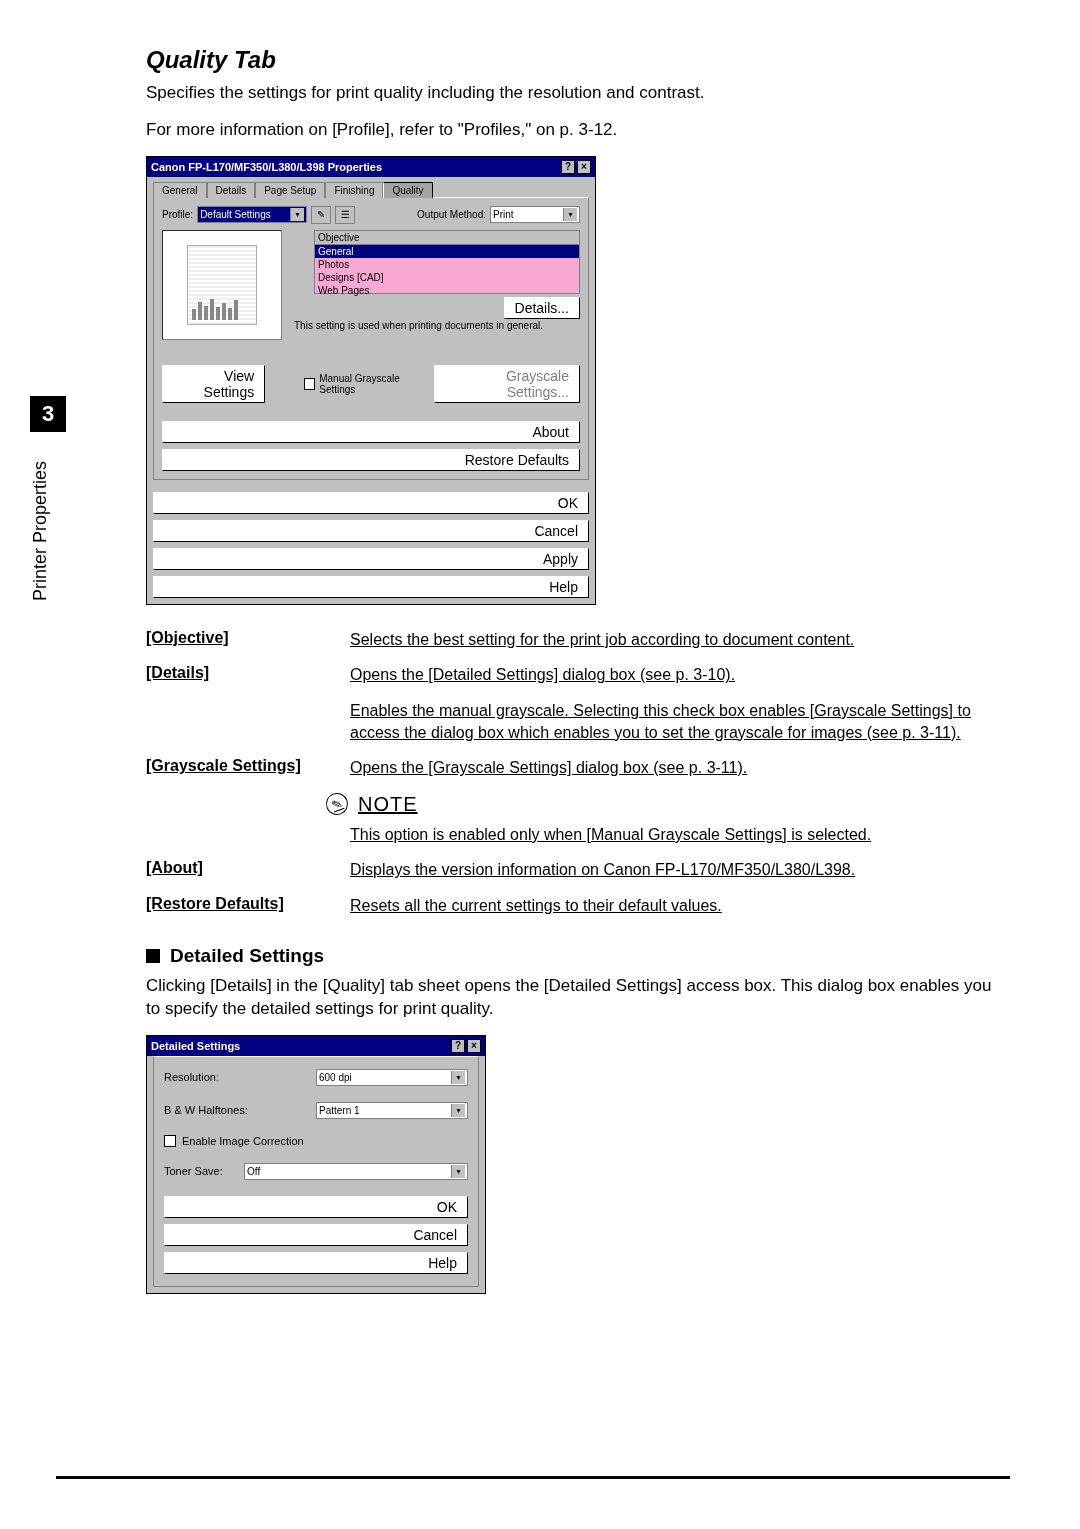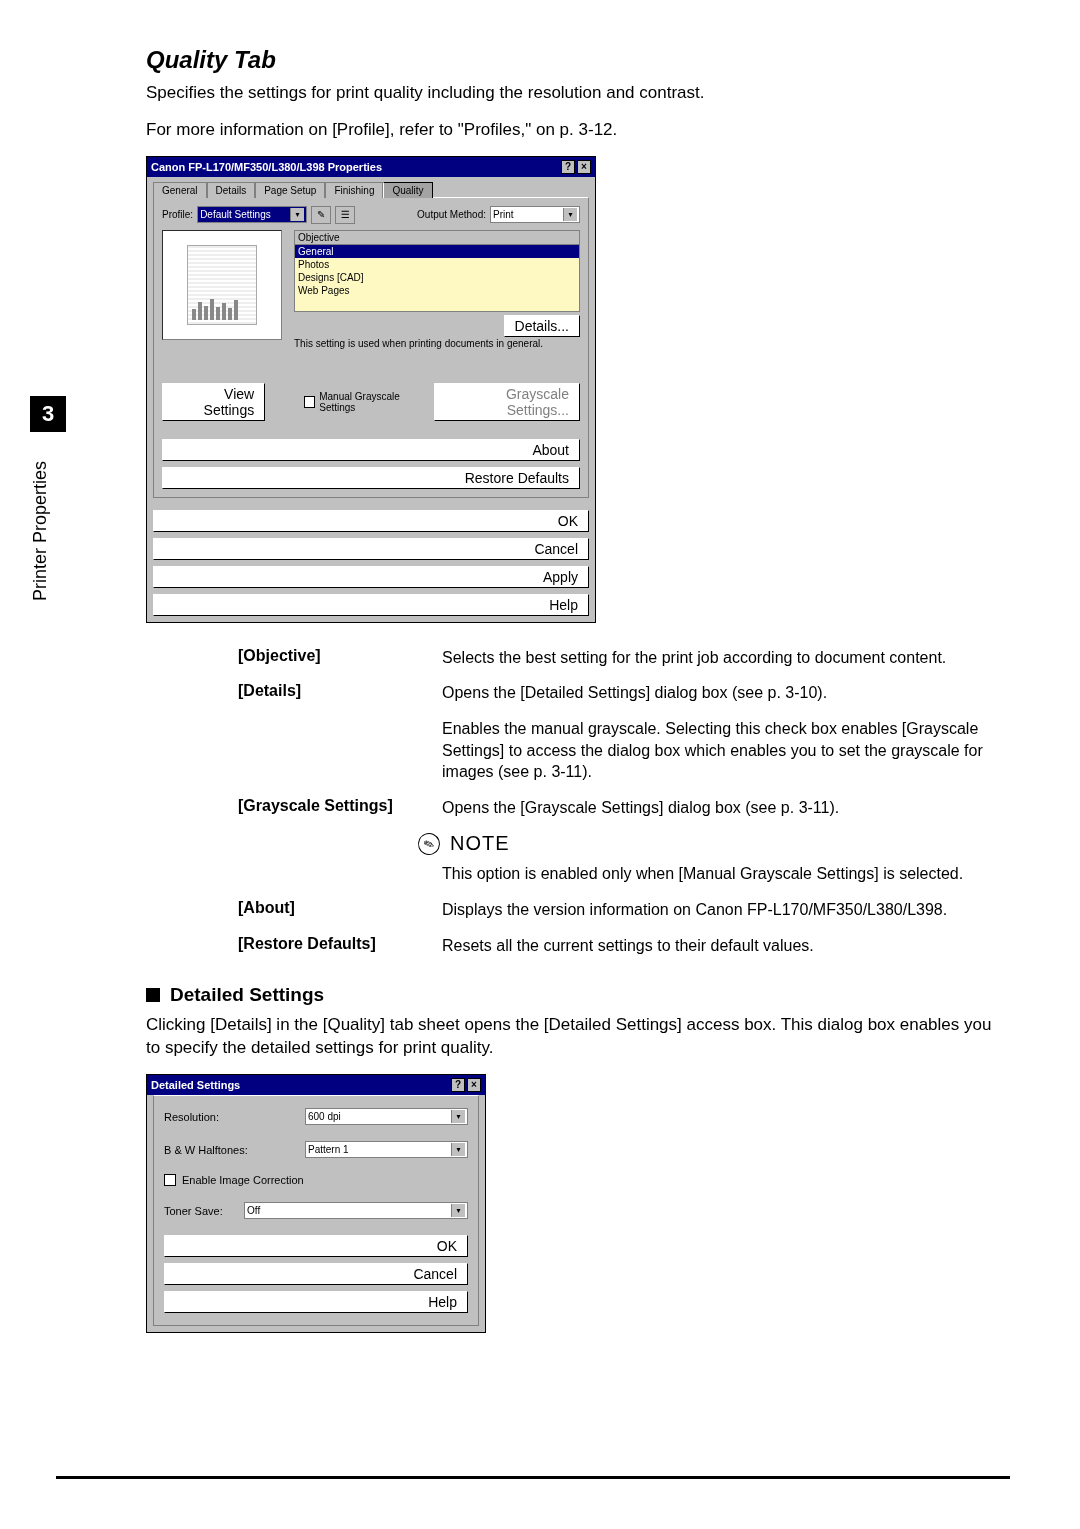--- a/index.html
+++ b/index.html
@@ -131,23 +131,24 @@
   .combo.sel .caret { color:#000; }
   .iconbtn {
     width: 20px; height: 18px;
     border: 1px solid #808080;
     background: #c0c0c0;
     display:flex;align-items:center;justify-content:center;
     font-size:10px;
   }
   .listbox {
     border: 1px solid #808080;
-    background: #fef9c3;
-    height: 82px;
+    background: #f9a8d4;
+    height: 64px;
     font-size: 10px;
+    margin-left: 20px;
   }
   .listbox .hdr { background:#c0c0c0; padding:1px 3px; border-bottom:1px solid #808080;}
   .listbox .item { padding: 1px 3px; }
   .listbox .item.sel { background:#000080; color:#fff; }
   .preview {
     width: 120px; height: 110px;
     border: 1px inset #808080;
     background: #fff;
     display:flex; align-items:center; justify-content:center;
   }
@@ -169,21 +170,21 @@
     padding: 2px 10px;
     font-size: 14px;
     min-width: 58px;
     text-align:right;
   }
   .winbtn.disabled { color:#808080; }
   .hint { font-size:10px; margin: 4px 0 10px 0; }
   .btnrow { display:flex; gap:6px; justify-content:flex-end;flex-direction:column; }
 
   
-  .defs { margin-left: 92px; margin-top: 18px; }
+  .defs { margin-top: 18px; text-decoration: underline; }
   .def-row { display:flex; gap: 24px; margin-bottom: 14px; align-items:flex-start;}
   .def-label { width: 180px; font-weight:bold; font-size:16px; }
   .def-text { flex:1; font-size:16px; line-height:1.35; }
   .note-block { display:flex; align-items:center; gap:10px; margin: 6px 0 8px 180px;}
   .note-icon {
     width:22px;height:22px;border:1.5px solid #000;border-radius:50%;
     display:flex;align-items:center;justify-content:center;font-size:13px;
     transform: rotate(-20deg);
   }
   .note-word { font-size:20px; letter-spacing:1px; }
@@ -193,21 +194,21 @@
     display:flex; align-items:center; gap:10px;
   }
   h2.sub::before {
     content:""; width:14px; height:14px; background:#000; display:inline-block;
   }
 
   
   .dialog2 { width: 340px; }
   .dialog2 .panel { padding: 12px 10px; }
   .frow { display:flex; align-items:center; margin-bottom: 16px; }
-  .frow .flabel { width: 141px; font-size:11px; }
+  .frow .flabel { width: 152px; font-size:11px; }
   .frow .combo { flex:1; }
   .chkrow { display:flex; align-items:center; gap:6px; font-size:11px; margin-bottom:16px;}
   .chkbox { width:12px;height:12px;border:1px solid #000;background:#fff;}
 
   .footer {
     position:absolute; left:56px; right:70px; bottom:40px;
   }
   .rule { border-top: 3px solid #000; margin-bottom: 10px;}
   .footer-line { display:flex; gap:18px; font-size:15px; align-items:baseline;}
   .footer-line .pg { font-weight:bold; }

